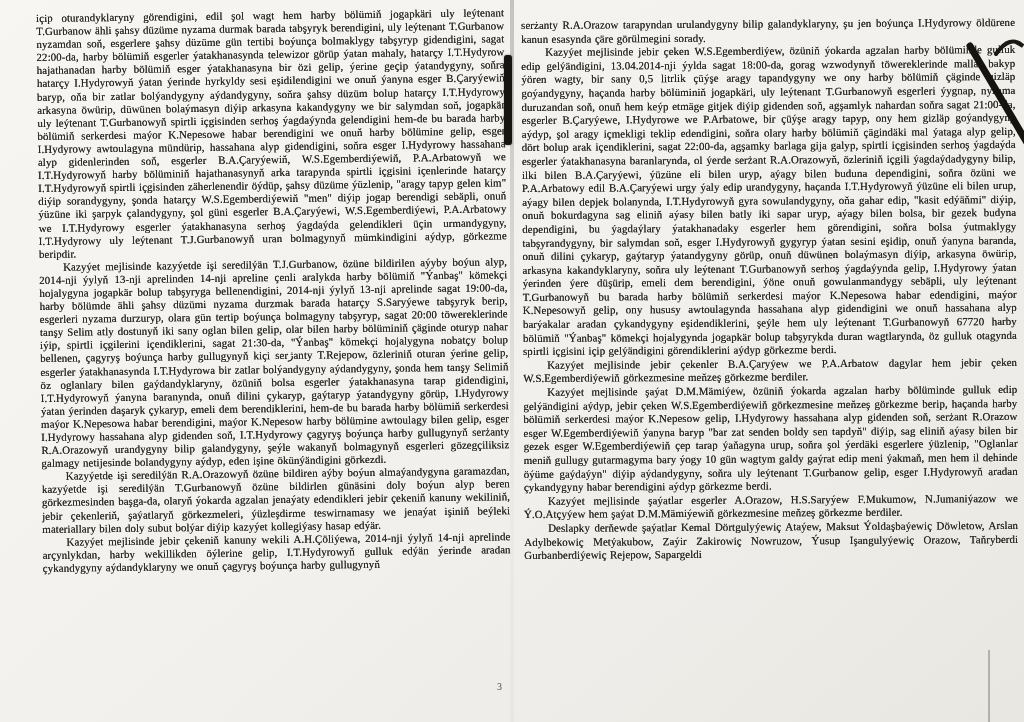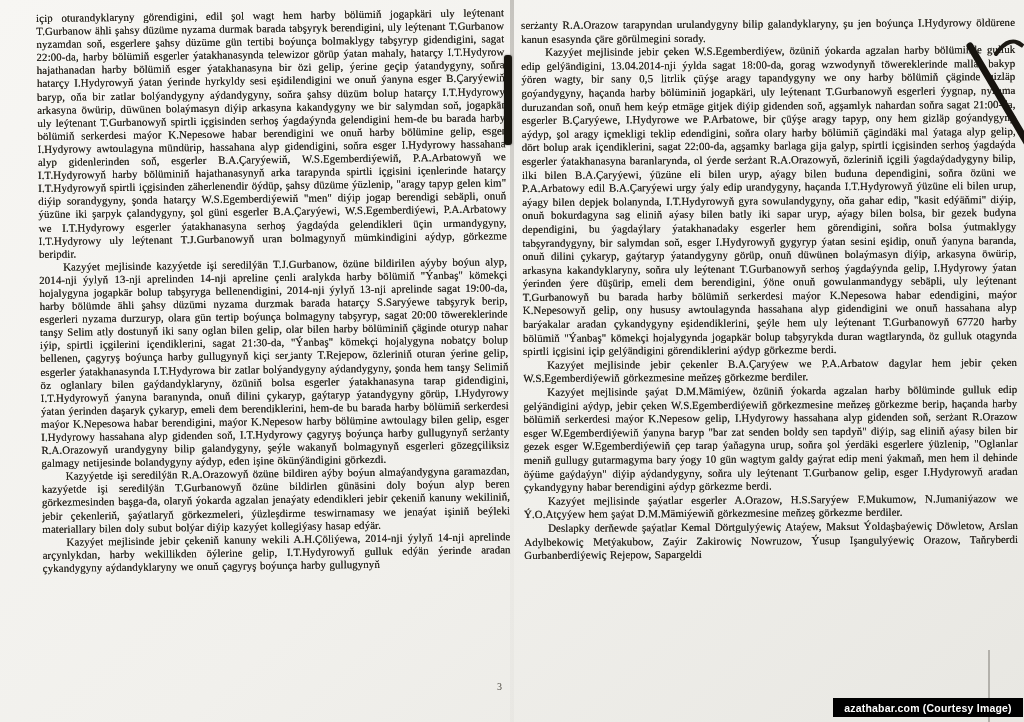--- a/index.html
+++ b/index.html
@@ -85,15 +85,14 @@
   <div class="seam-shadow"></div>
   <div class="seam-bar"></div>
 
   <div class="crease"></div>
 
   <svg class="pen-mark" width="96" height="160" viewBox="0 0 96 160">
     <path d="M40,38 L106,150" stroke="#17140f" stroke-width="7" stroke-linecap="round" fill="none"></path>
     <path d="M66,46 Q80,26 93,38 L86,34" stroke="#1c1913" stroke-width="4" stroke-linecap="round" fill="none"></path>
   </svg>
 
-  <div class="watermark">azathabar.com (Courtesy Image)</div>
 
 </div>
 
 </body></html>

